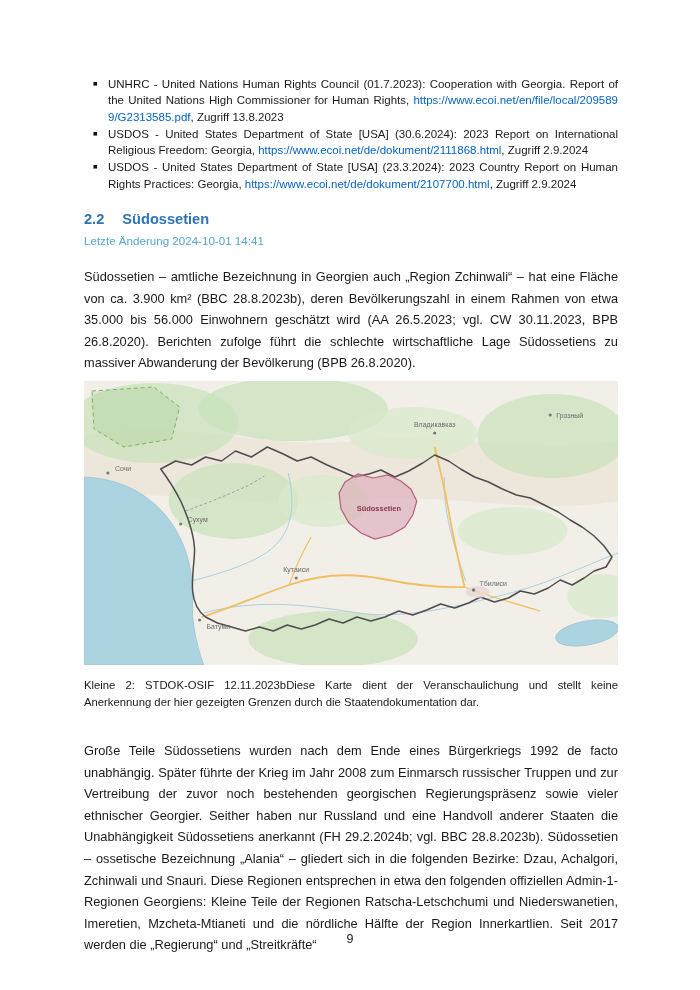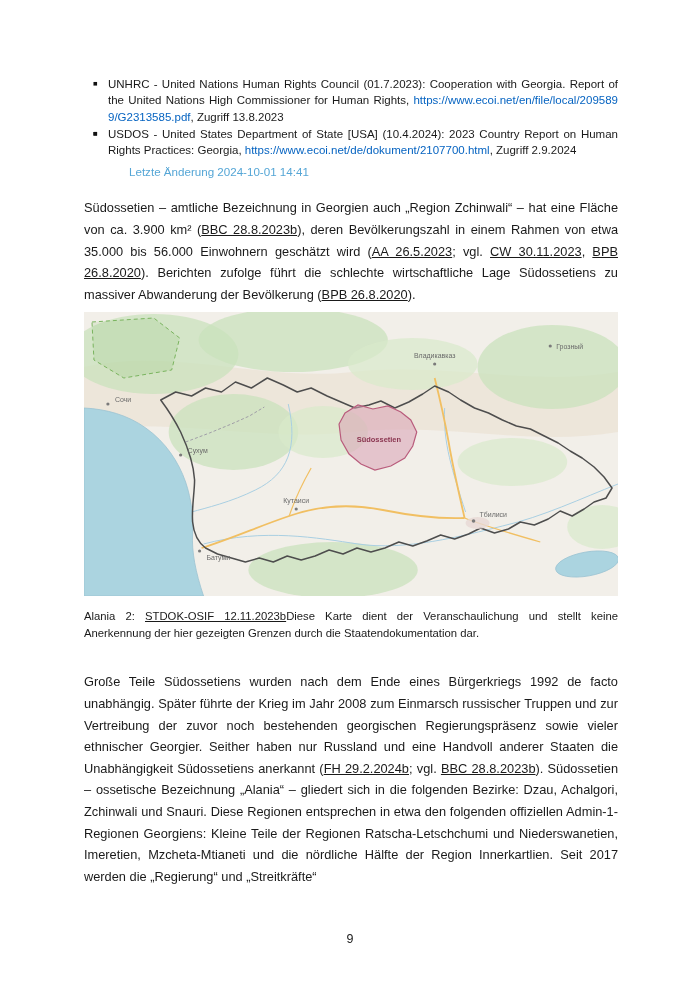--- a/index.html
+++ b/index.html
@@ -13,26 +13,26 @@
     color: var(--text-color, #1a1a1a);
     overflow: hidden;
   }
   .content { padding: 76px 82px 0 84px; }
 
   
   .ref-list { list-style: none; font-size: 11.5px; line-height: 16.3px; }
   .ref-item { position: relative; padding-left: 24px; text-align: justify; margin-bottom: 1px; hyphens: auto; }
   .bullet { position: absolute; left: 9px; top: 0; font-size: 7.5px; line-height: 16.3px; color: #111; }
   .ext-link { color: var(--link-blue, #0563C1); text-decoration: none; word-break: break-all; cursor: pointer; }
-  .ref-link { color: inherit; text-decoration: underline; cursor: pointer; }
+  .ref-link { color: inherit; cursor: pointer; }
 
   
   .section-heading { margin-top: 19px; font-size: 14.6px; font-weight: bold; color: var(--heading-blue, #2E74B5); }
   .sec-num { margin-right: 14px; }
-  .last-change { margin-top: 7px; font-size: 11.6px; color: var(--subheading-blue, #55A6D6); margin-left: 45px; }
+  .last-change { margin-top: 7px; font-size: 11.6px; color: var(--subheading-blue, #55A6D6); }
 
   
   .body-par { margin-top: 19px; font-size: 12.8px; line-height: 21.6px; text-align: justify; hyphens: auto; }
   .body-par2 { margin-top: 30px; }
 
   
   .map-figure { margin-top: 7px; width: 534px; }
   .map-svg { display: block; width: 534px; height: 284px; }
   .m-land   { fill: var(--map-land, #f2efe9); }
   .m-relief { fill: #e9dfce; opacity: .55; }
@@ -63,27 +63,32 @@
 <div class="page">
   <div class="content">
 
     <ul class="ref-list">
       <li class="ref-item">
         <span class="bullet">■</span>
         <span class="ref-text"><span class="seg">UNHRC - United Nations Human Rights Council (01.7.2023): Cooperation with Georgia. Report of the United Nations High Commissioner for Human Rights, </span><a class="ext-link">https://www.ecoi.net/en/file/local/2095899/G2313585.pdf</a><span class="seg">, Zugriff 13.8.2023</span></span>
       </li>
       <li class="ref-item">
         <span class="bullet">■</span>
+        <span class="ref-text"><span class="seg">USDOS - United States Department of State [USA] (30.6.2024): 2023 Report on International Religious Freedom: Georgia, </span><a class="ext-link">https://www.ecoi.net/de/dokument/2111868.html</a><span class="seg">, Zugriff 2.9.2024</span></span>
       </li>
       <li class="ref-item">
         <span class="bullet">■</span>
-        <span class="ref-text"><span class="seg">USDOS - United States Department of State [USA] (10.4.2024): 2023 Country Report on Human Rights Practices: Georgia, </span><a class="ext-link">https://www.ecoi.net/de/dokument/2107700.html</a><span class="seg">, Zugriff 2.9.2024</span></span>
+        <span class="ref-text"><span class="seg">USDOS - United States Department of State [USA] (23.3.2024): 2023 Country Report on Human Rights Practices: Georgia, </span><a class="ext-link">https://www.ecoi.net/de/dokument/2107700.html</a><span class="seg">, Zugriff 2.9.2024</span></span>
       </li>
     </ul>
 
+    <h2 class="section-heading">
+      <span class="sec-num">2.2</span>
+      <span class="sec-title">Südossetien</span>
+    </h2>
     <div class="last-change">Letzte Änderung 2024-10-01 14:41</div>
 
     <p class="body-par"><span class="seg">Südossetien – amtliche Bezeichnung in Georgien auch „Region Zchinwali“ – hat eine Fläche von ca. 3.900 km² (</span><a class="ref-link">BBC 28.8.2023b</a><span class="seg">), deren Bevölkerungszahl in einem Rahmen von etwa 35.000 bis 56.000 Einwohnern geschätzt wird (</span><a class="ref-link">AA 26.5.2023</a><span class="seg">; vgl. </span><a class="ref-link">CW 30.11.2023</a><span class="seg">, </span><a class="ref-link">BPB 26.8.2020</a><span class="seg">). Berichten zufolge führt die schlechte wirtschaftliche Lage Südossetiens zu massiver Abwanderung der Bevölkerung (</span><a class="ref-link">BPB 26.8.2020</a><span class="seg">).</span></p>
 
     <figure class="map-figure">
       <svg class="map-svg" viewBox="0 0 536 284" preserveAspectRatio="none" xmlns="http://www.w3.org/2000/svg" role="img">
         <rect class="m-land" x="0" y="0" width="536" height="284"></rect>
 
         <path class="m-relief" d="M0,55 C90,35 180,70 270,60 C360,50 450,75 536,60 L536,120 C450,135 360,110 270,120 C180,130 90,105 0,118 Z"></path>
 
@@ -132,20 +137,20 @@
         <text class="city-label" x="397" y="205">Тбилиси</text>
         <circle class="city-dot" cx="352" cy="52" r="1.6"></circle>
         <text class="city-label" x="352" y="46" text-anchor="middle">Владикавказ</text>
         <circle class="city-dot" cx="468" cy="34" r="1.6"></circle>
         <text class="city-label" x="474" y="37">Грозный</text>
 
         <text class="region-label" x="296" y="130" text-anchor="middle">Südossetien</text>
       </svg>
     </figure>
 
-    <p class="caption"><span class="seg">Alania 2: </span><a class="ref-link">STDOK-OSIF 12.11.2023b</a><span class="seg">Diese Karte dient der Veranschaulichung und stellt keine Anerkennung der hier gezeigten Grenzen durch die Staatendokumentation dar.</span></p>
+    <p class="caption"><span class="seg">Kleine 2: </span><a class="ref-link">STDOK-OSIF 12.11.2023b</a><span class="seg">Diese Karte dient der Veranschaulichung und stellt keine Anerkennung der hier gezeigten Grenzen durch die Staatendokumentation dar.</span></p>
 
     <p class="body-par body-par2"><span class="seg">Große Teile Südossetiens wurden nach dem Ende eines Bürgerkriegs 1992 de facto unabhängig. Später führte der Krieg im Jahr 2008 zum Einmarsch russischer Truppen und zur Vertreibung der zuvor noch bestehenden georgischen Regierungspräsenz sowie vieler ethnischer Georgier. Seither haben nur Russland und eine Handvoll anderer Staaten die Unabhängigkeit Südossetiens anerkannt (</span><a class="ref-link">FH 29.2.2024b</a><span class="seg">; vgl. </span><a class="ref-link">BBC 28.8.2023b</a><span class="seg">). Südossetien – ossetische Bezeichnung „Alania“ – gliedert sich in die folgenden Bezirke: Dzau, Achalgori, Zchinwali und Snauri. Diese Regionen entsprechen in etwa den folgenden offiziellen Admin-1-Regionen Georgiens: Kleine Teile der Regionen Ratscha-Letschchumi und Niederswanetien, Imeretien, Mzcheta-Mtianeti und die nördliche Hälfte der Region Innerkartlien. Seit 2017 werden die „Regierung“ und „Streitkräfte“</span></p>
 
   </div>
 
   <div class="page-number">9</div>
 </div>
 
 </body></html>

